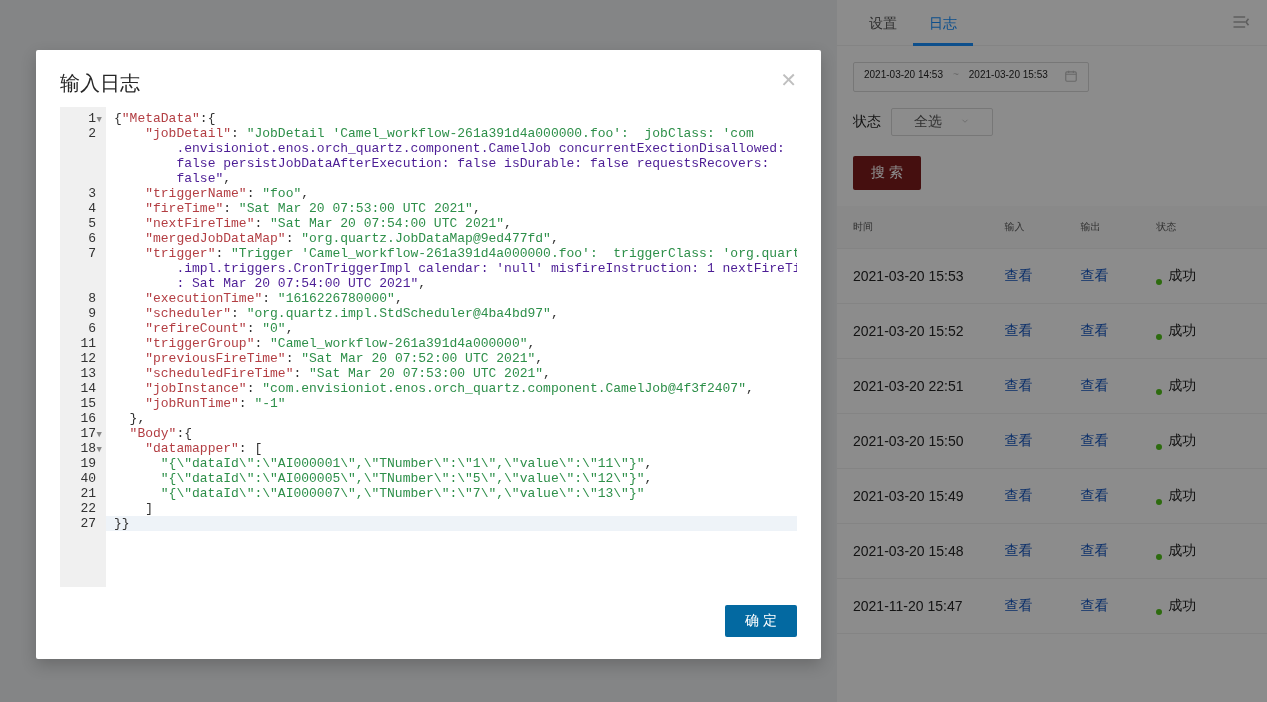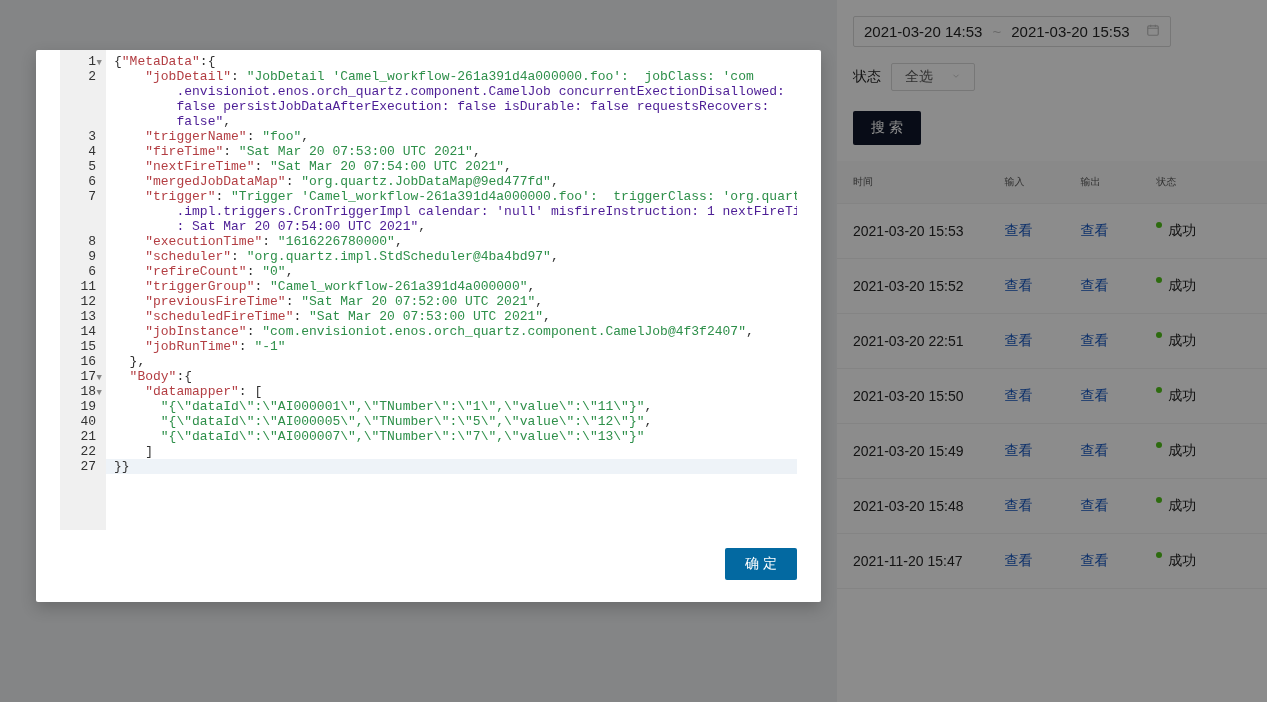--- a/index.html
+++ b/index.html
@@ -60,40 +60,40 @@
 }
 .filters {
   padding: 16px;
 }
 .date-range {
   display: inline-flex;
   align-items: flex-start;
   border: 1px solid #d9d9d9;
   border-radius: 2px;
   padding: 6px 10px;
-  font-size: 15px;
+  font-size: 10px;
   color: #262626;
   gap: 10px;
 }
 .date-sep { color: #bfbfbf; }
 .cal-icon { color: #bfbfbf; margin-left: 6px; }
 .status-row {
   margin-top: 16px;
   display: flex;
   align-items: center;
   gap: 10px;
   font-size: 14px;
 }
 .status-label { color: #262626; }
 .select {
   display: inline-flex;
   align-items: center;
   border: 1px solid #d9d9d9;
   border-radius: 2px;
-  padding: 4px 13px;
+  padding: 4px 22px;
   gap: 18px;
   color: #595959;
   cursor: pointer;
 }
 .chev { color: #bfbfbf; font-size: 12px; }
 .search-btn {
   margin-top: 20px;
   background: #0d6efd;
   background: #0f5ef7;
   background: #1055d6;
@@ -110,42 +110,42 @@
 .search-btn { background:#0d6efd; }
 .search-btn { background:#0d5adb; }
 .search-btn { background:#1559c7; }
 .search-btn { background:#0f5bd7; }
 
 .search-btn { background:#005bda; }
 .search-btn { background:#0a5adb; }
 
 .search-btn { background:#0d6efd; }
 
-.search-btn { background:#0f172a; }
+.search-btn { background:#7f1d1d; }
 
 .table-head {
   display: grid;
   grid-template-columns: 1.6fr 0.8fr 0.8fr 1fr;
   padding: 14px 16px;
   background: #fafafa;
   font-size: 10px;
   color: #595959;
   border-bottom: 1px solid #f0f0f0;
 }
 .row {
   display: grid;
   grid-template-columns: 1.6fr 0.8fr 0.8fr 1fr;
   padding: 18px 16px;
   font-size: 14px;
   border-bottom: 1px solid #f0f0f0;
   align-items: center;
 }
 .row .ts { color: #262626; }
 .row .link { color: #1556c0; cursor: pointer; }
-.row .status { display:flex; align-items:flex-start; gap:6px; color:#262626;}
+.row .status { display:flex; align-items:flex-end; gap:6px; color:#262626;}
 .dot { width:6px; height:6px; border-radius:50%; background:#52c41a; display:inline-block;}
 
 
 .modal {
   position: absolute;
   z-index: 20;
   left: 36px;
   top: 50px;
   width: 785px;
   background: #fff;
@@ -206,20 +206,30 @@
   padding:7px 20px;
   font-size:14px;
   border-radius:2px;
   cursor:pointer;
 }
 </style>
 </head>
 <body>
 
 <div class="right-panel">
+  <div class="tabs">
+    <div class="tab">设置</div>
+    <div class="tab active">日志</div>
+    <div class="collapse-icon">
+      <svg viewBox="0 0 24 24" width="20" height="20" fill="none" stroke="#aaa" stroke-width="2">
+          <path d="M3 6h14M3 12h14M3 18h14"></path>
+          <path d="M21 8l-3 4 3 4"></path>
+        </svg>
+    </div>
+  </div>
   <div class="filters">
     <div class="date-range">
       <span>2021-03-20 14:53</span>
       <span class="date-sep">~</span>
       <span>2021-03-20 15:53</span>
       <span class="cal-icon">
         <svg width="14" height="14" viewBox="0 0 24 24" fill="none" stroke="#bfbfbf" stroke-width="2">
             <rect x="3" y="5" width="18" height="16" rx="2"></rect>
             <path d="M3 9h18M8 3v4M16 3v4"></path>
           </svg>
@@ -307,20 +317,24 @@
           <span class="dot"></span>
           <span>成功</span>
         </div>
       </div>
     </div>
 </div>
 
 <div class="backdrop"></div>
 
 <div class="modal">
+  <div class="modal-header">
+    <div class="modal-title">输入日志</div>
+    <div class="close-x">✕</div>
+  </div>
   <div class="code-area">
     <div class="gutter" id="gutter">
         <div class="ln">1<span class="fold">▼</span></div>
         <div class="ln" style="height: 60px;">2</div>
         <div class="ln">3</div>
         <div class="ln">4</div>
         <div class="ln">5</div>
         <div class="ln">6</div>
         <div class="ln" style="height: 45px;">7</div>
         <div class="ln">8</div>

